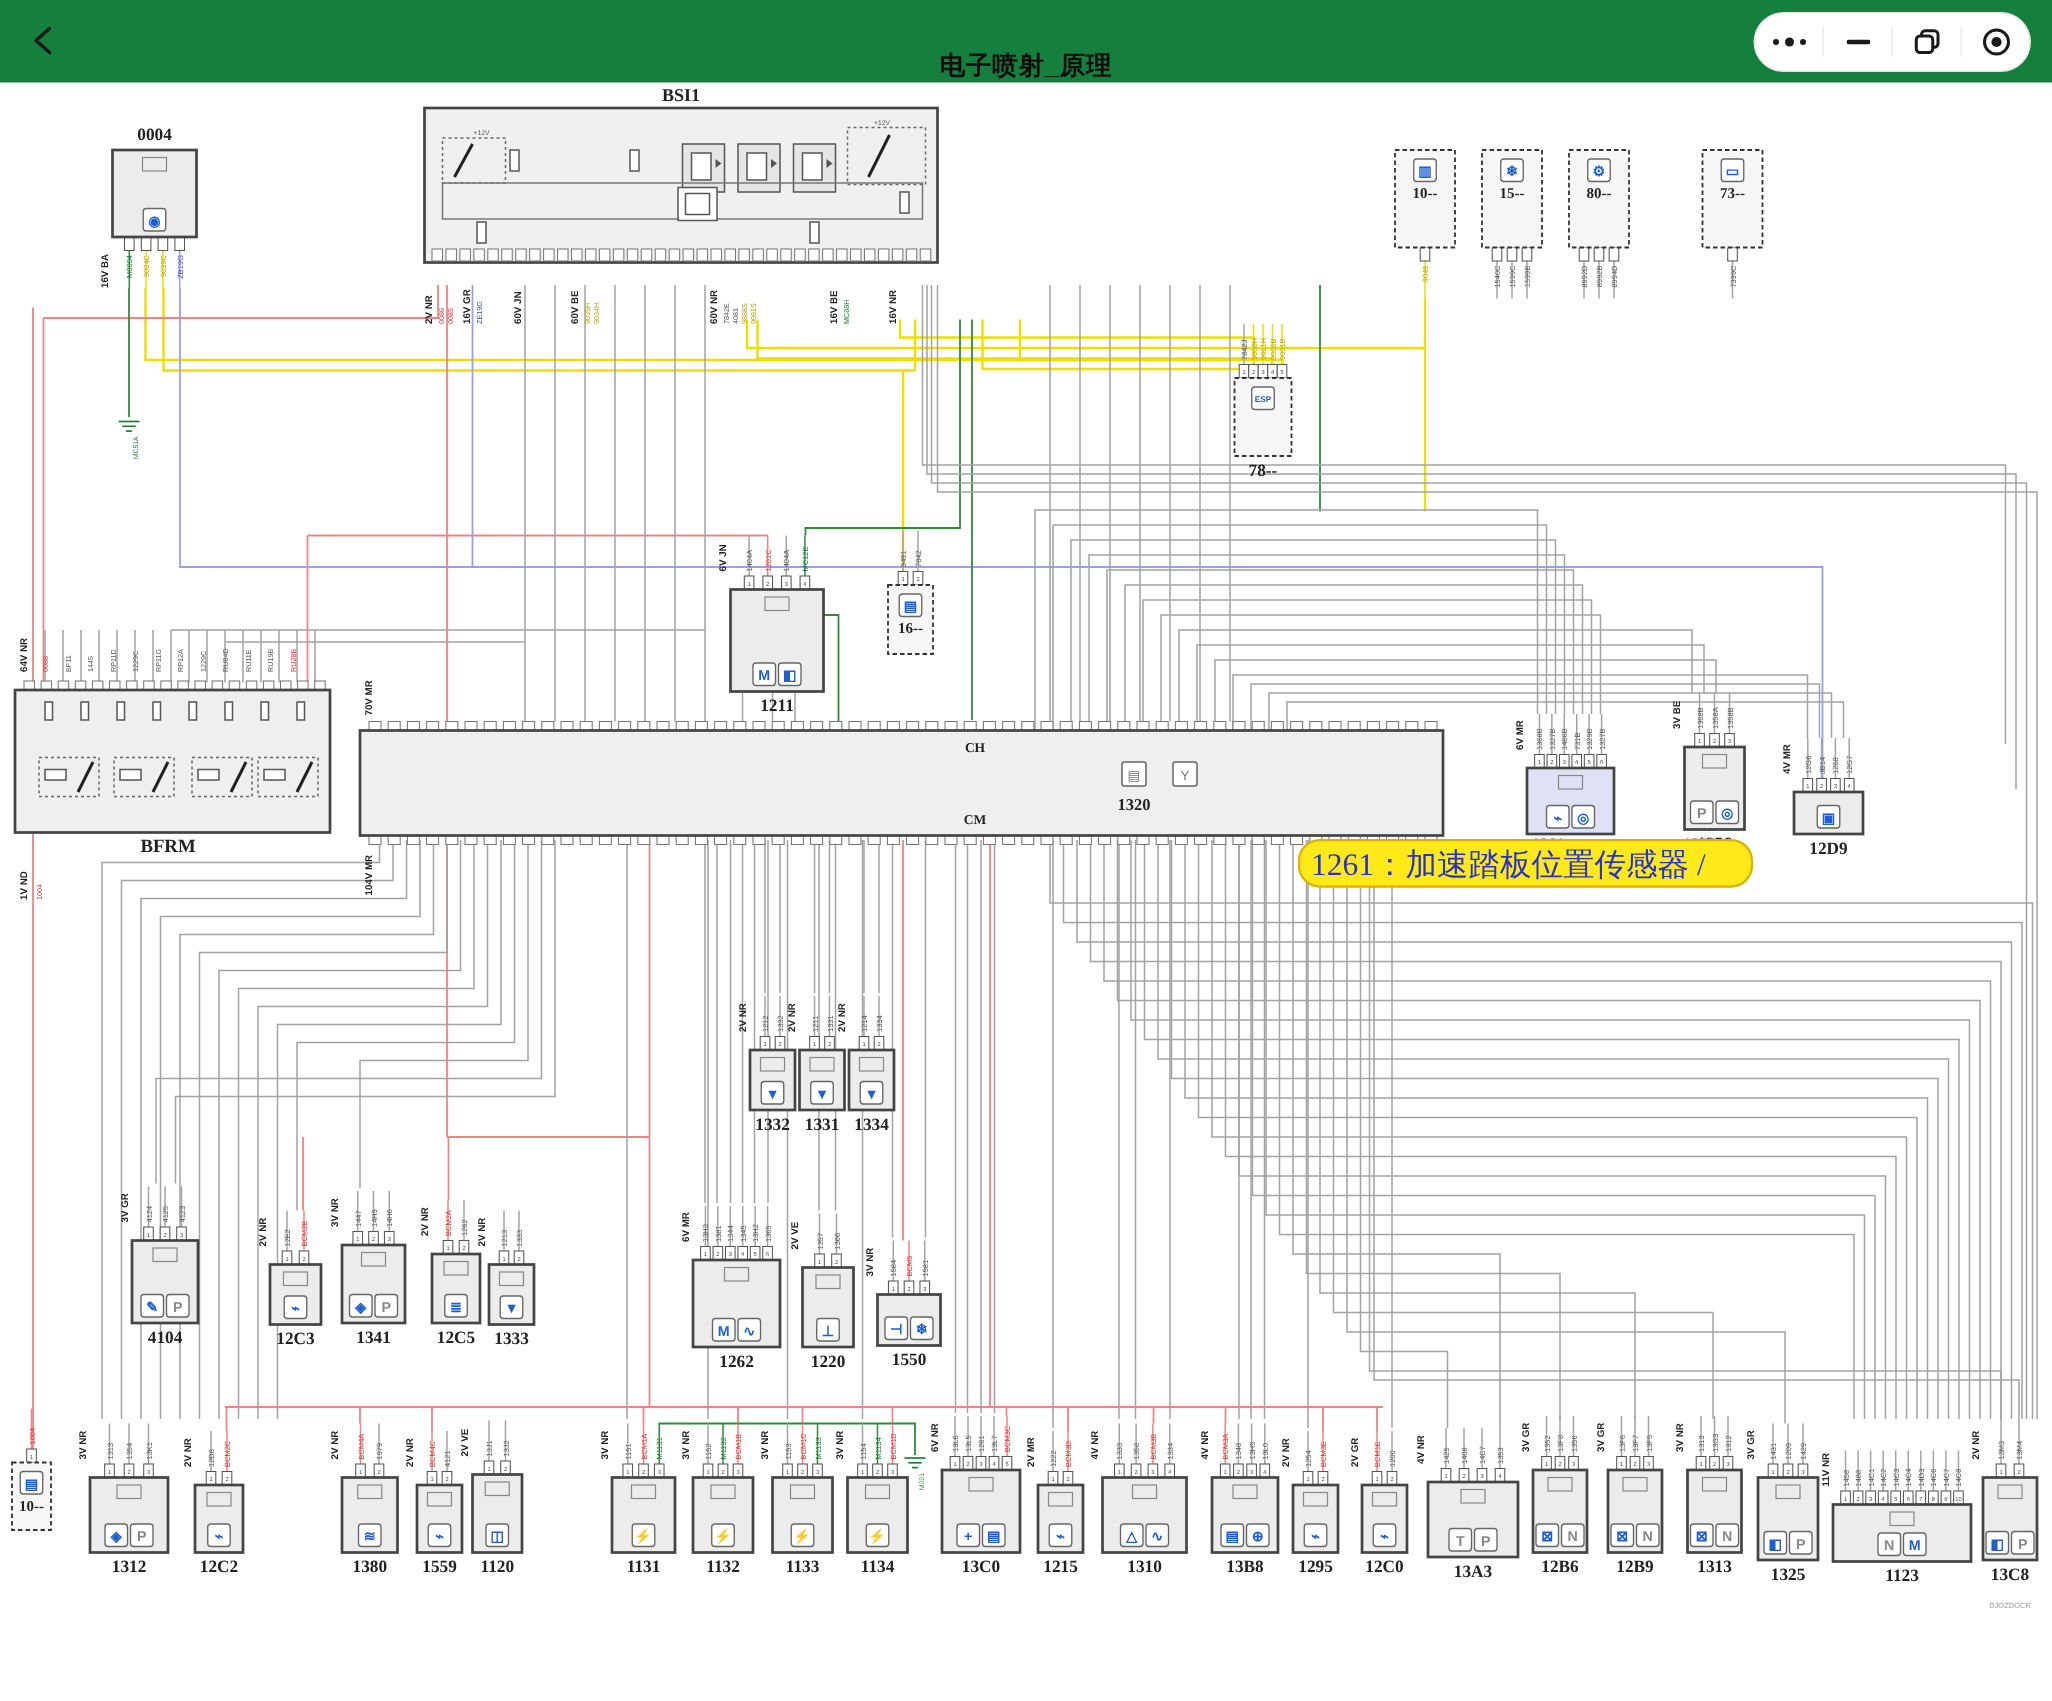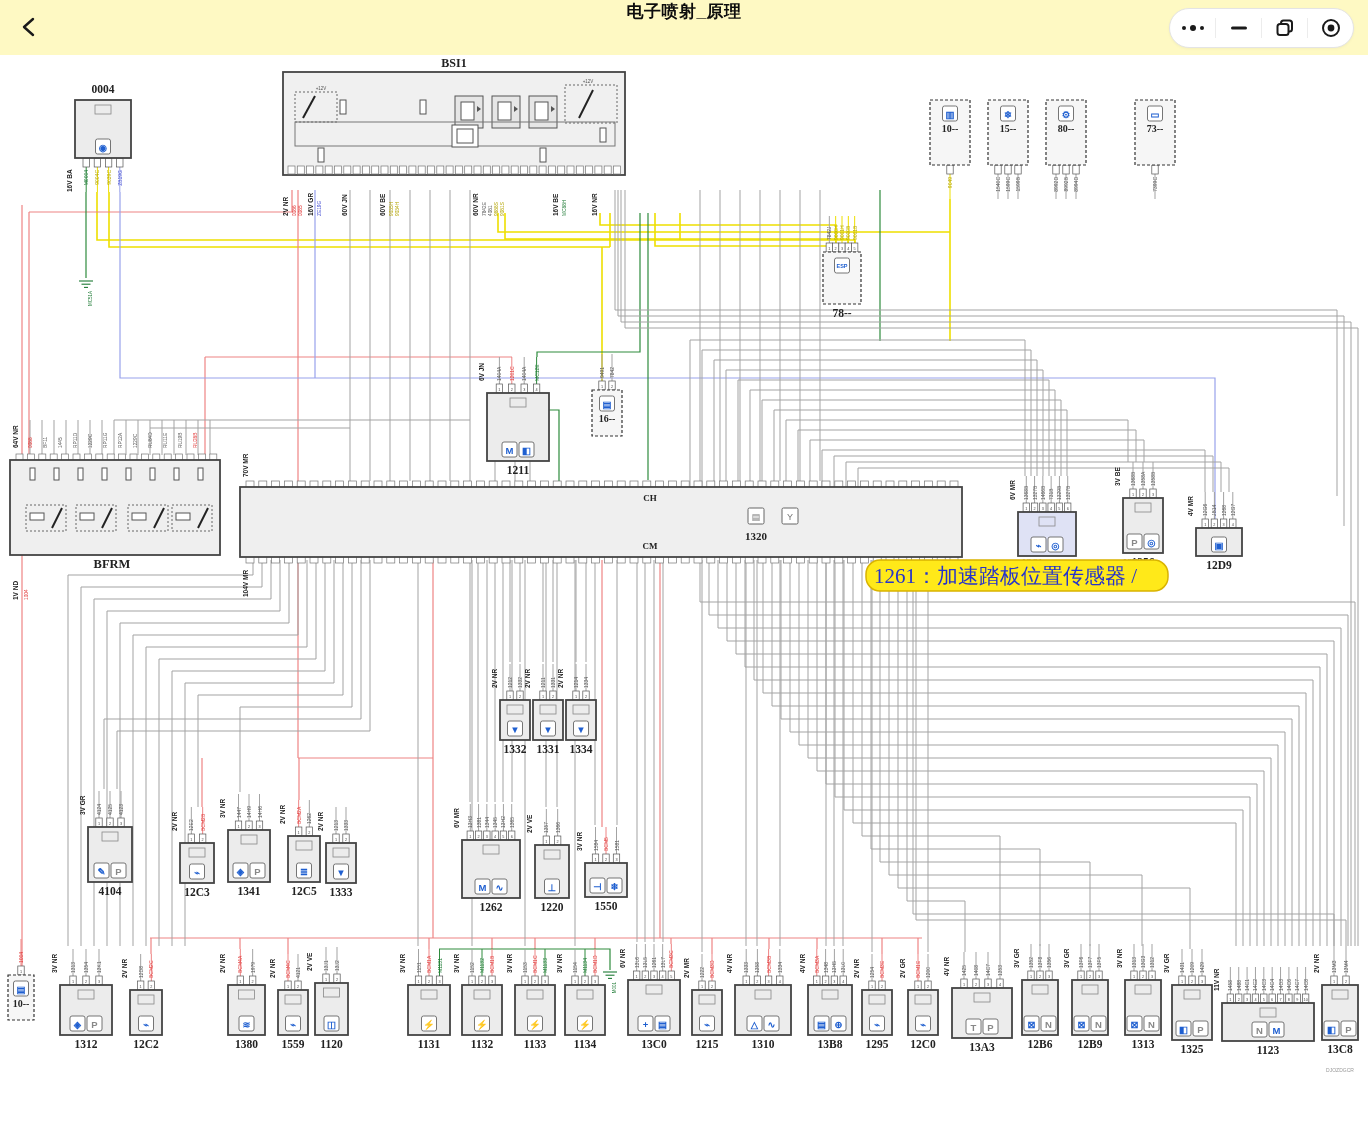--- a/index.html
+++ b/index.html
@@ -1,17 +1,17 @@
 <!DOCTYPE html>
 <html><head>
 <meta charset="utf-8">
 <style>
   html,body{margin:0;padding:0;background:#fff;width:1368px;height:1134px;overflow:hidden;
     font-family:"Liberation Sans",sans-serif;}
-  .appbar{height:55px;position:relative;display:flex;align-items:flex-start;background:#fef9c3;}
+  .appbar{height:55px;position:relative;display:flex;align-items:flex-end;background:#15803d;}
   .back{position:absolute;left:12px;top:10px;width:34px;height:34px;display:flex;align-items:center;justify-content:center;cursor:pointer;}
   .title{flex:1;text-align:center;font-size:17px;font-weight:600;color:#0d0d0d;letter-spacing:.5px;}
   .capsule{position:absolute;right:14px;top:8px;height:38px;border:1px solid #e4e4e4;border-radius:20px;
     display:flex;align-items:center;background:#fff;box-shadow:0 1px 3px rgba(0,0,0,.04);}
   .cap-btn{width:45px;height:38px;display:flex;align-items:center;justify-content:center;cursor:pointer;}
   .cap-div{width:1px;height:20px;background:#ececec;}
   #diag{display:block;}
 </style>
 </head>
 <body>

